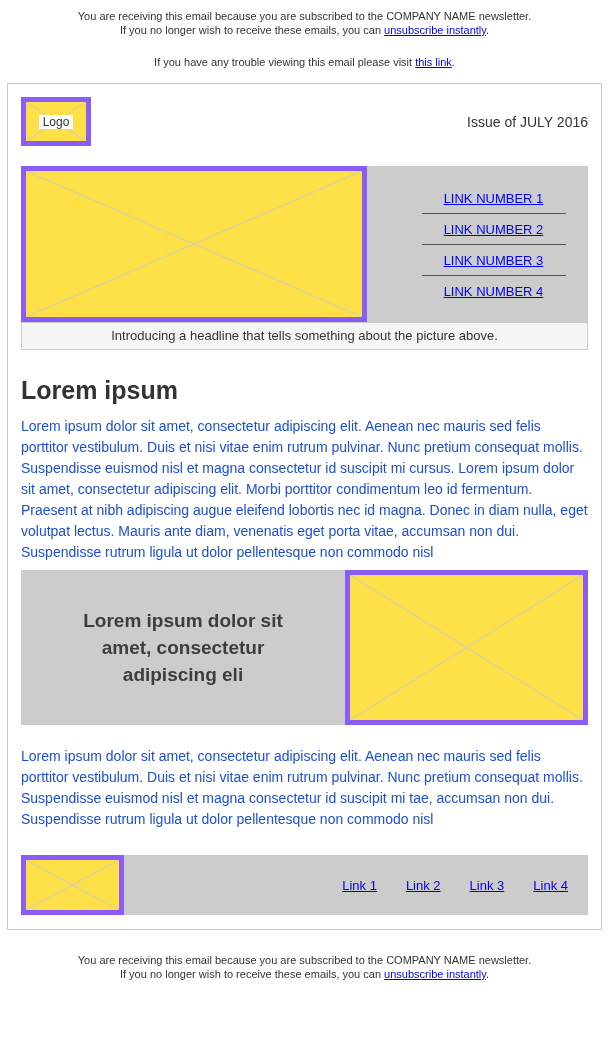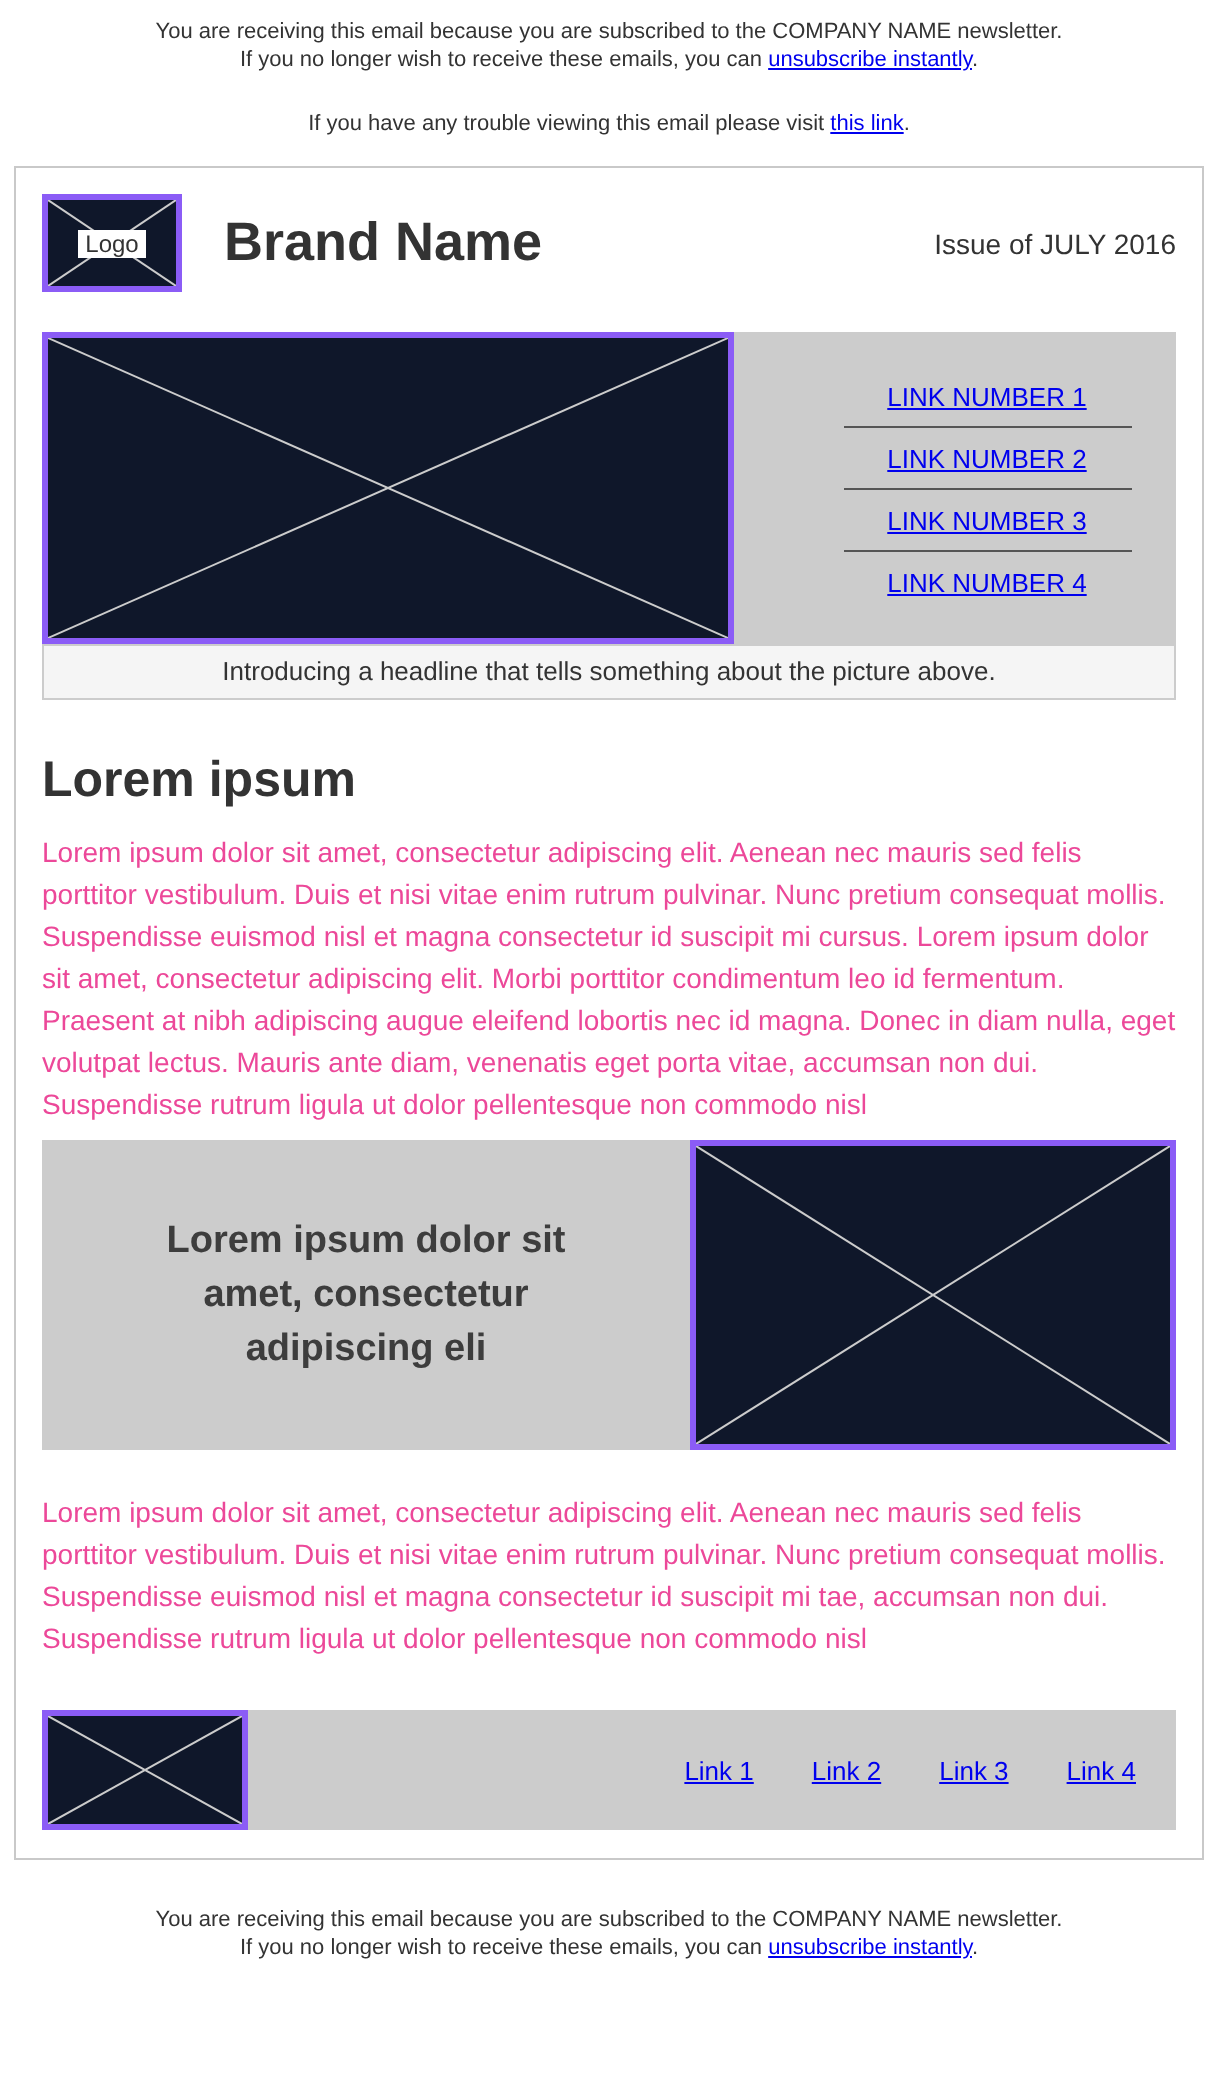--- a/index.html
+++ b/index.html
@@ -18,21 +18,21 @@
   
   .container {
     margin:14px 7px 0 7px;
     border:1px solid #c9c9c9;
     background:#fff;
     padding:13px 13px 14px 13px;
   }
 
   
   .header { display:flex; align-items:center; margin-bottom:20px; }
-  .ph { position:relative; background:#0f172a; border:3px solid #8b5cf6; overflow:hidden; }
+  .ph { position:relative; background:#fde047; border:5px solid #8b5cf6; overflow:hidden; }
   .ph svg { position:absolute; inset:0; width:100%; height:100%; }
   .logo-box { width:70px; height:49px; flex:0 0 auto; display:flex; align-items:center; justify-content:center; }
   .logo-label { position:relative; z-index:1; background:#fff; padding:0 4px; font-size:12px; color:#333; }
   .brand { font-size:27px; font-weight:bold; color:#333; margin-left:21px; letter-spacing:0; }
   .issue { margin-left:auto; font-size:14px; color:#333; }
 
   
   .feature { display:flex; height:156px; }
   .feature-image { flex:1 1 auto; }
   .feature-links {
@@ -42,21 +42,21 @@
   .feature-link-item { text-align:center; padding:8px 0 7px 0; font-size:13px; }
   .panel-divider { width:144px; margin:0 auto; border-top:1px solid #555; height:0; }
 
   .headline-strip {
     background:#f5f5f5; border:1px solid #ccc; border-top:1px solid #ccc;
     text-align:center; font-size:13px; color:#333; padding:5px 0 6px 0;
   }
 
   
   .article-heading { font-size:25px; font-weight:bold; color:#333; margin:26px 0 11px 0; }
-  .body-text { font-size:14px; line-height:21px; color:#ec4899; }
+  .body-text { font-size:14px; line-height:21px; color:#1d4ed8; }
 
   
   .callout { display:flex; height:155px; background:#ccc; margin-top:7px; }
   .callout-text-wrap {
     width:324px; flex:0 0 auto; display:flex; align-items:center; justify-content:center;
   }
   .callout-text {
     width:240px; text-align:center; font-size:19px; line-height:27px;
     font-weight:bold; color:#3d3d3d;
   }
@@ -94,21 +94,20 @@
 <div class="container">
 
   <div class="header">
     <div class="ph logo-box">
       <svg>
         <line x1="0" y1="0" x2="100%" y2="100%" stroke="#ccc" stroke-width="1"></line>
         <line x1="100%" y1="0" x2="0" y2="100%" stroke="#ccc" stroke-width="1"></line>
       </svg>
       <span class="logo-label">Logo</span>
     </div>
-    <div class="brand">Brand Name</div>
     <div class="issue">Issue of JULY 2016</div>
   </div>
 
   <div class="feature">
     <div class="ph feature-image">
       <svg>
         <line x1="0" y1="0" x2="100%" y2="100%" stroke="#ccc" stroke-width="1"></line>
         <line x1="100%" y1="0" x2="0" y2="100%" stroke="#ccc" stroke-width="1"></line>
       </svg>
     </div>

